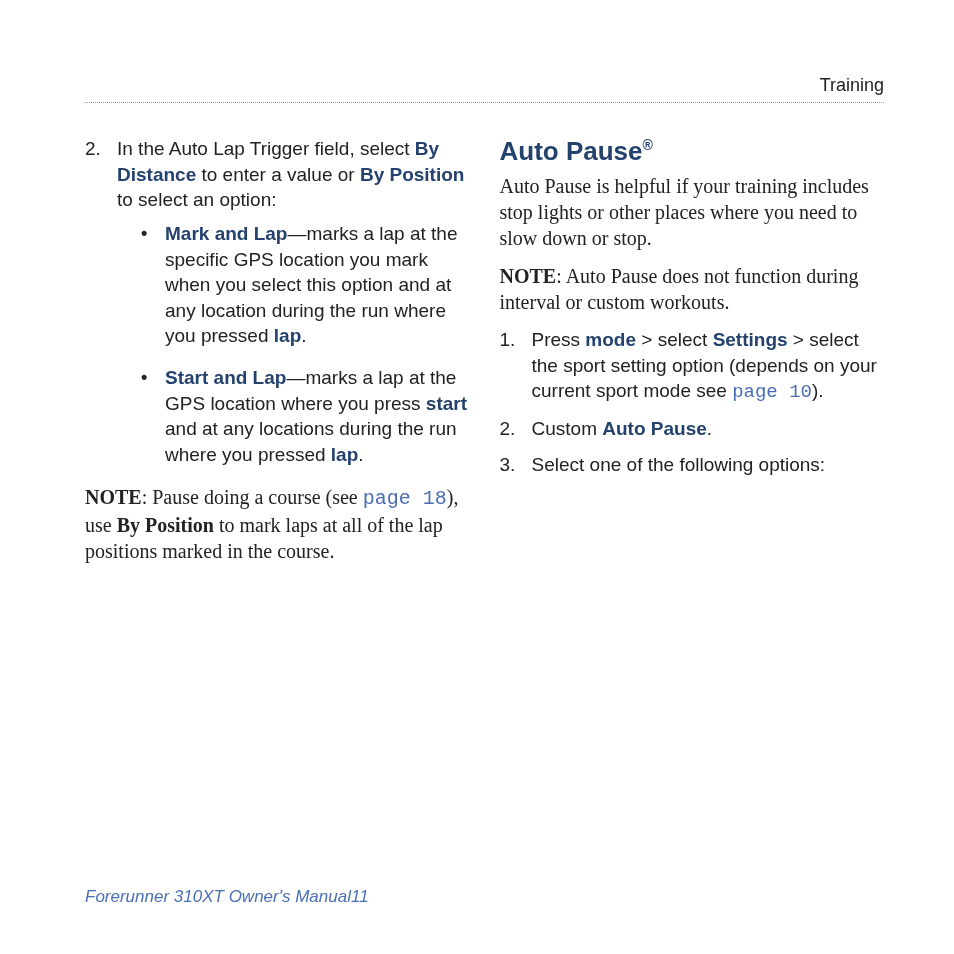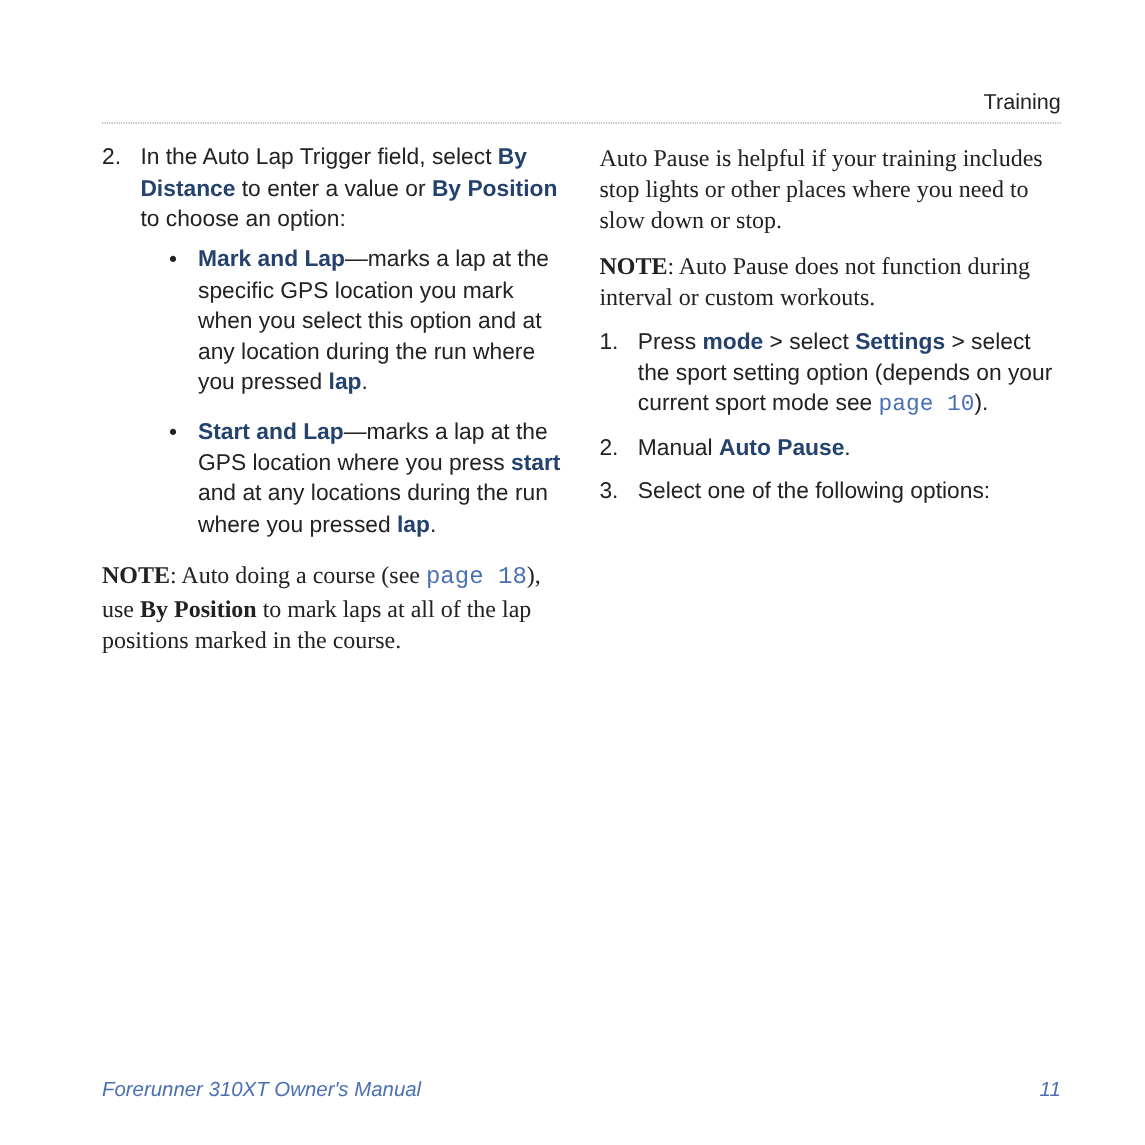--- a/index.html
+++ b/index.html
@@ -16,21 +16,21 @@
   .page {
     padding: 75px 70px 40px 85px;
     box-sizing: border-box;
     height: 100%;
   }
   .header {
     text-align: right;
     font-size: 18px;
     padding-bottom: 6px;
     border-bottom: 1px dotted #999;
-    margin-bottom: 16px;
+    margin-bottom: 33px;
   }
   .cols {
     display: flex;
     gap: 30px;
   }
   .col {
     flex: 1;
     min-width: 0;
   }
   ol.numbered {
@@ -93,79 +93,81 @@
     font-weight: bold;
     font-size: 26px;
     margin: 0 0 6px 0;
   }
   h2.section-title sup {
     font-size: 14px;
     vertical-align: super;
   }
   .footer {
     position: absolute;
-    bottom: 36px;
+    bottom: 47px;
     left: 85px;
     right: 70px;
     display: flex;
-    justify-content: space-between;
     font-style: italic;
     color: #4a6fb3;
     font-size: 17px;
   }
   p { margin: 0 0 12px 0; }
 </style>
 </head>
 <body>
 
 <div class="page">
   <div class="header">
     <span>Training</span>
   </div>
 
   <div class="cols">
 
     <div class="col">
       <ol class="numbered">
         <li>
           <span class="num">2.</span>
-          <span>In the Auto Lap Trigger field, select </span><span class="blue-bold">By Distance</span><span> to enter a value or </span><span class="blue-bold">By Position</span><span> to choose an option:</span>
+          <span>In the Auto Lap Trigger field, select </span><span class="blue-bold">By Distance</span><span> to enter a value or </span><span class="blue-bold">By Position</span><span> to select an option:</span>
 
           <ul class="bullets">
             <li>
               <span class="blue-bold">Mark and Lap</span><span>—marks a lap at the specific GPS location you mark when you select this option and at any location during the run where you pressed </span><span class="blue-bold">lap</span><span>.</span>
             </li>
             <li>
               <span class="blue-bold">Start and Lap</span><span>—marks a lap at the GPS location where you press </span><span class="blue-bold">start</span><span> and at any locations during the run where you pressed </span><span class="blue-bold">lap</span><span>.</span>
             </li>
           </ul>
         </li>
       </ol>
 
       <p class="serif">
-        <span class="note-label">NOTE</span><span>: Auto doing a course (see </span><span class="link">page 18</span><span>), use </span><span style="font-weight:bold">By Position</span><span> to mark laps at all of the lap positions marked in the course.</span>
+        <span class="note-label">NOTE</span><span>: Pause doing a course (see </span><span class="link">page 18</span><span>), use </span><span style="font-weight:bold">By Position</span><span> to mark laps at all of the lap positions marked in the course.</span>
       </p>
     </div>
 
     <div class="col">
+      <h2 class="section-title">
+        <span>Auto Pause</span><sup>®</sup>
+      </h2>
 
       <p class="serif">Auto Pause is helpful if your training includes stop lights or other places where you need to slow down or stop.</p>
 
       <p class="serif">
         <span class="note-label">NOTE</span><span>: Auto Pause does not function during interval or custom workouts.</span>
       </p>
 
       <ol class="numbered">
         <li>
           <span class="num">1.</span>
           <span>Press </span><span class="blue-bold">mode</span><span> &gt; select </span><span class="blue-bold">Settings</span><span> &gt; select the sport setting option (depends on your current sport mode see </span><span class="link">page 10</span><span>).</span>
         </li>
         <li>
           <span class="num">2.</span>
-          <span>Manual </span><span class="blue-bold">Auto Pause</span><span>.</span>
+          <span>Custom </span><span class="blue-bold">Auto Pause</span><span>.</span>
         </li>
         <li>
           <span class="num">3.</span>
           <span>Select one of the following options:</span>
 
         </li>
       </ol>
     </div>
   </div>
 

